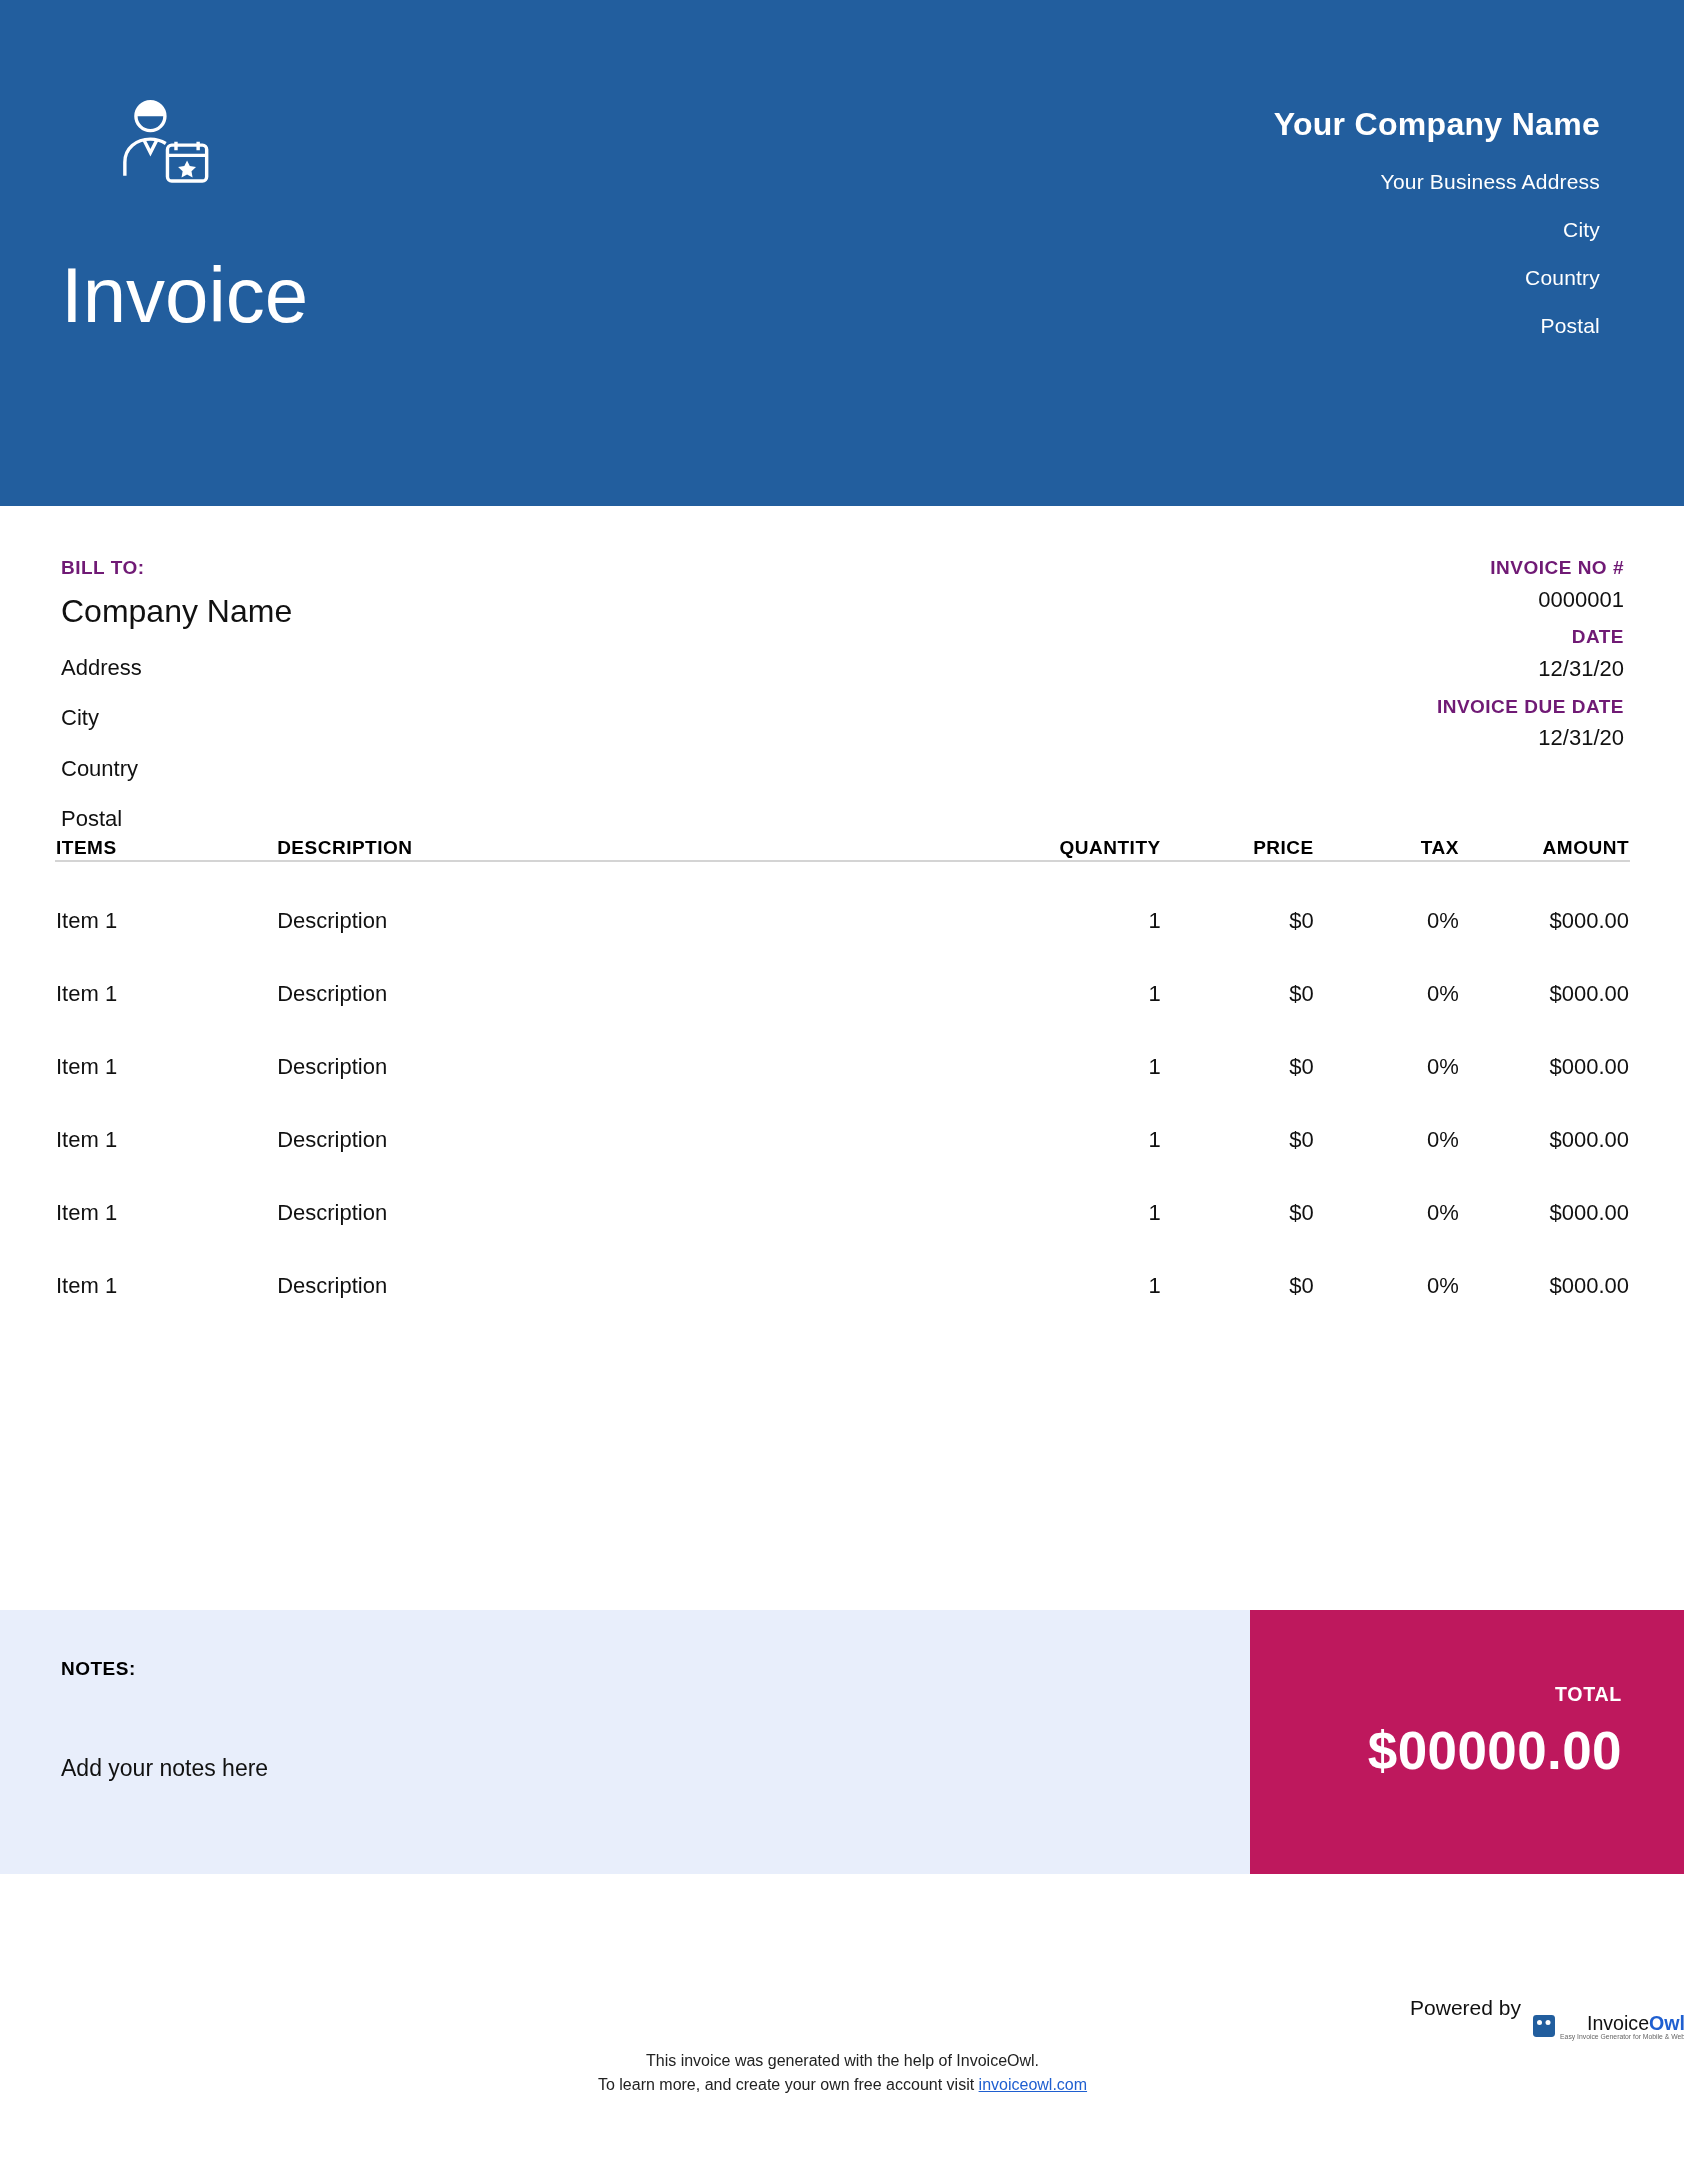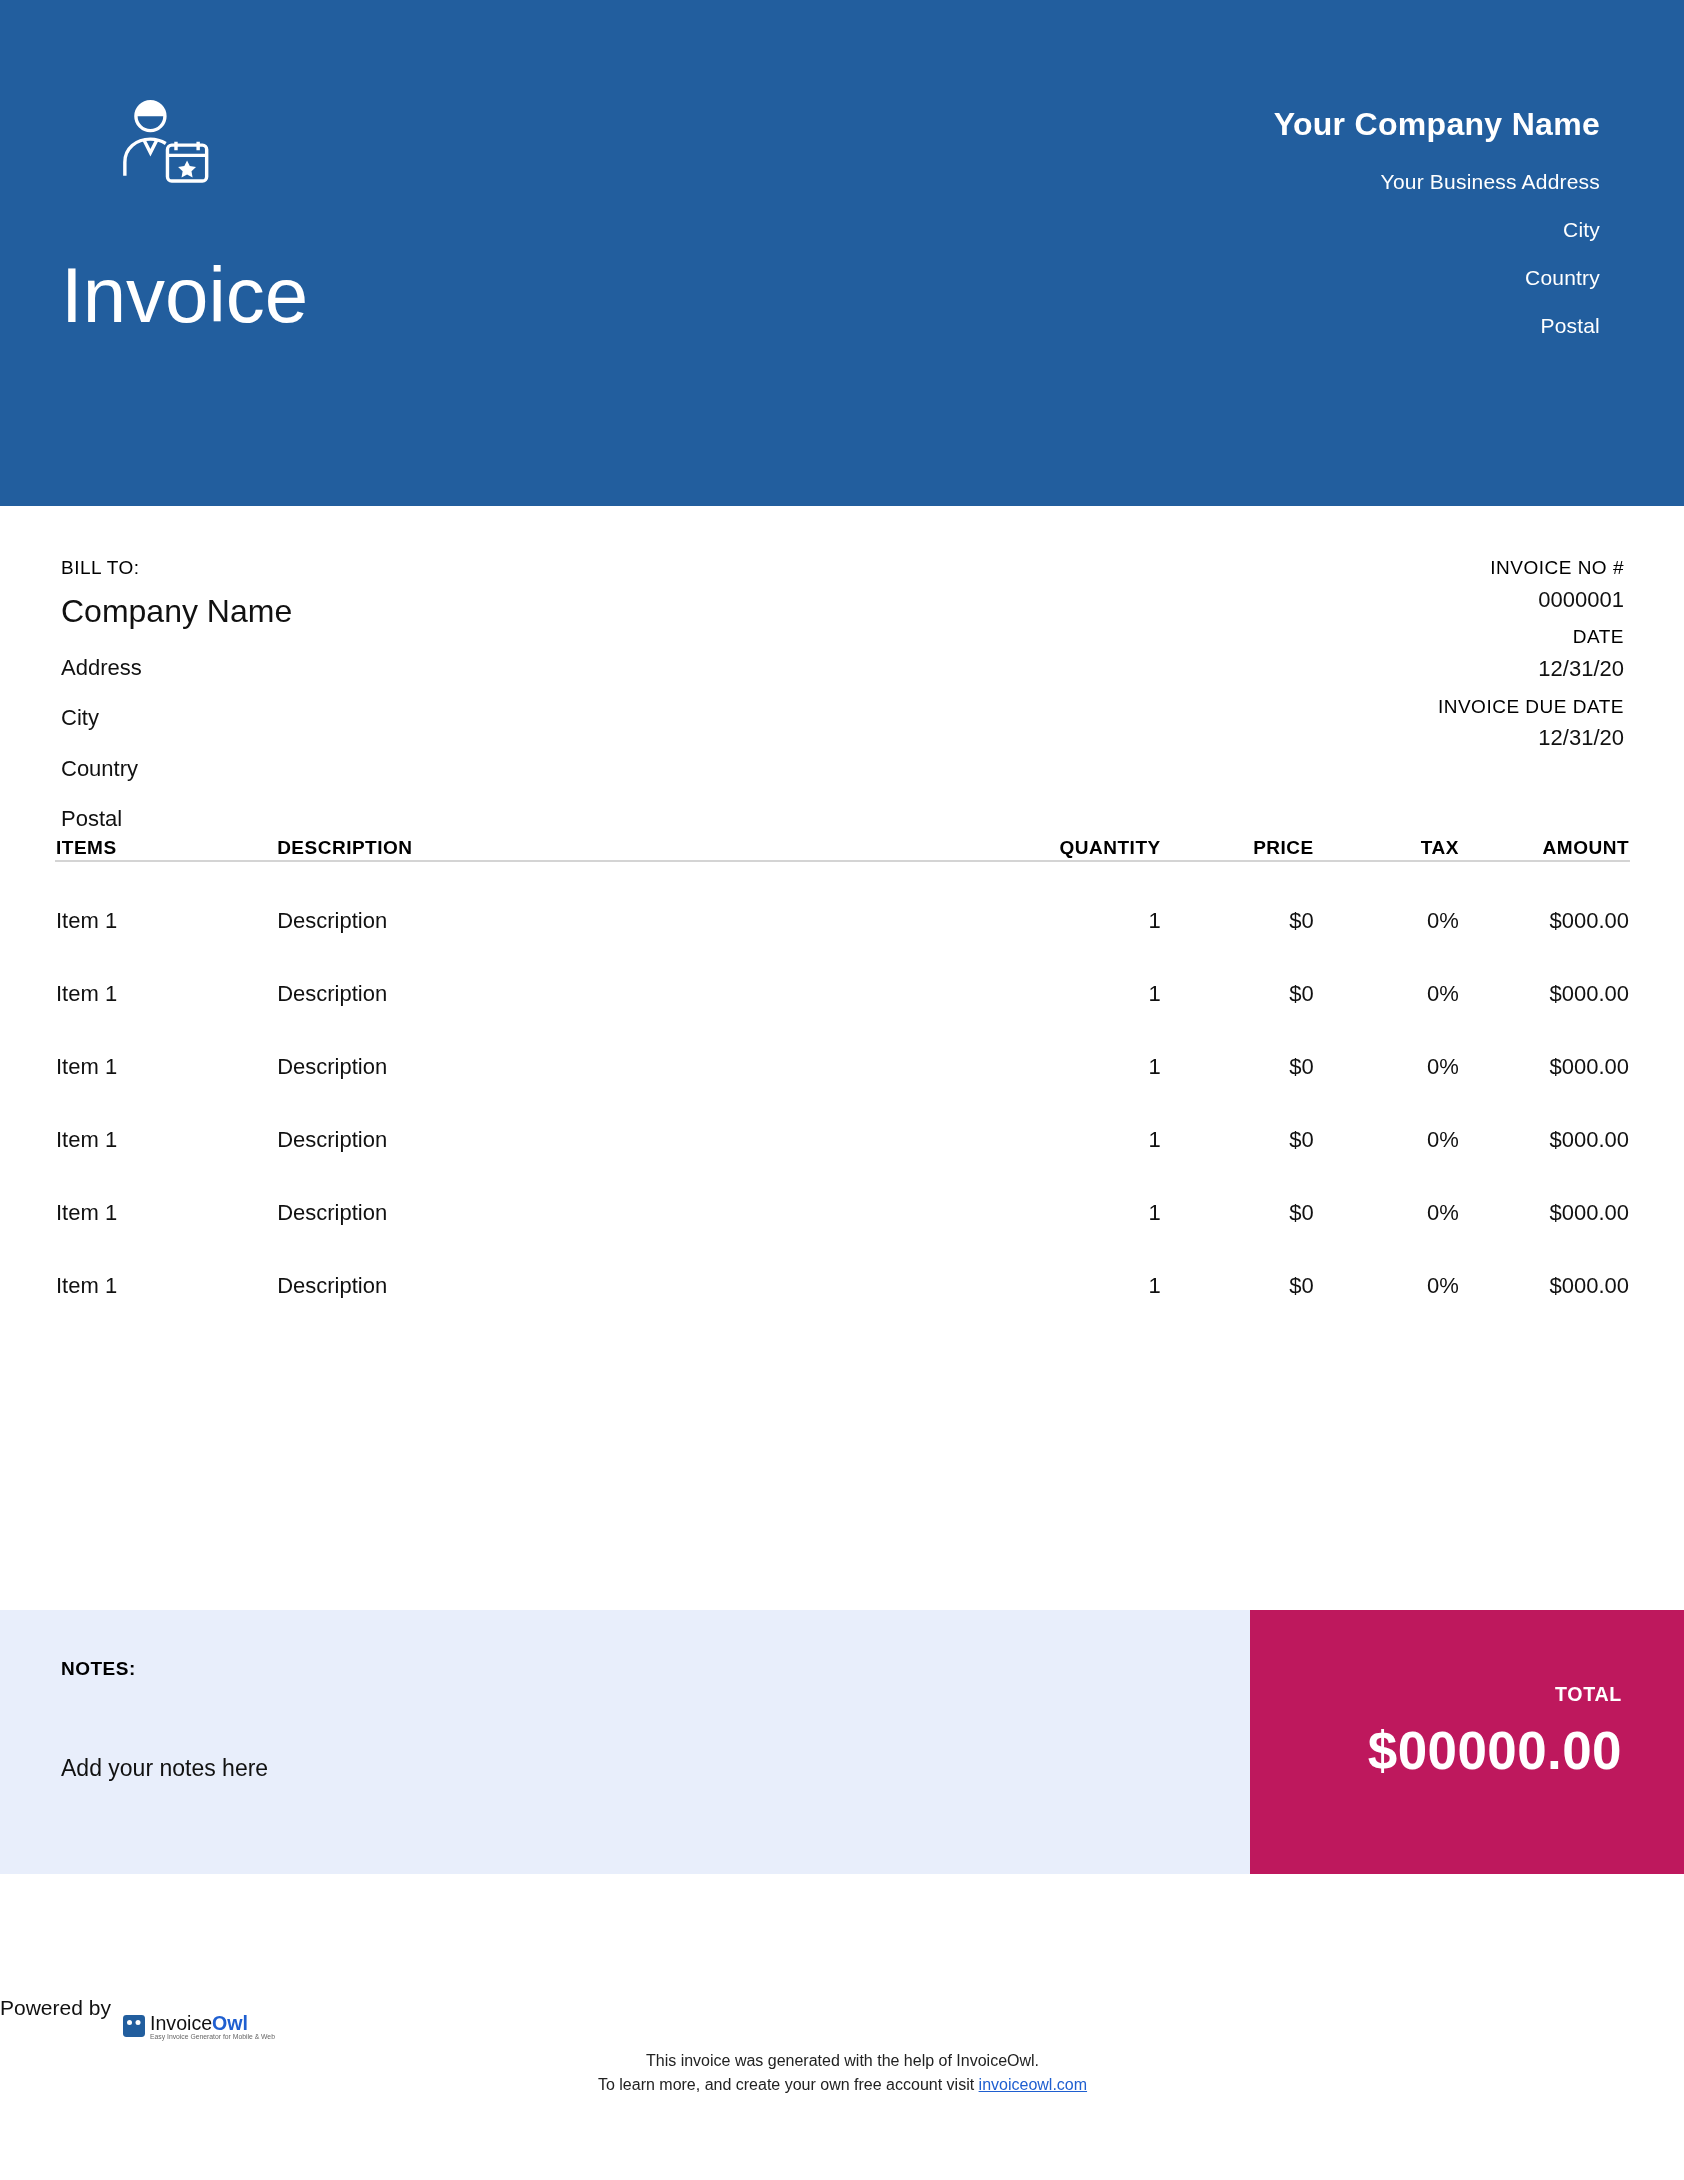--- a/index.html
+++ b/index.html
@@ -63,22 +63,22 @@
   .company-line:last-child { margin-bottom: 0; }
 
   
   .meta {
     position: relative;
     padding: 51px 61px 0 61px;
     height: 281px;
   }
   .billto-label, .meta-label {
     font-size: 19px;
-    font-weight: normal;
-    color: #000000;
+    font-weight: bold;
+    color: #701a75;
     letter-spacing: 0.5px;
   }
   .billto-name {
     font-size: 32px;
     font-weight: 400;
     color: #111111;
     margin-top: 13.6px;
     margin-bottom: 5.1px;
   }
   .billto-line {
@@ -189,21 +189,21 @@
     margin-top: 13.6px;
     letter-spacing: 0.4px;
   }
 
   
   .powered {
     position: absolute;
     left: 0;
     right: 0;
     top: 1976px;
-    text-align: left;
+    text-align: right;
   }
   .powered-row {
     display: inline-flex;
     align-items: center;
     gap: 12px;
   }
   .powered-text {
     font-size: 21px;
     color: #111111;
   }

